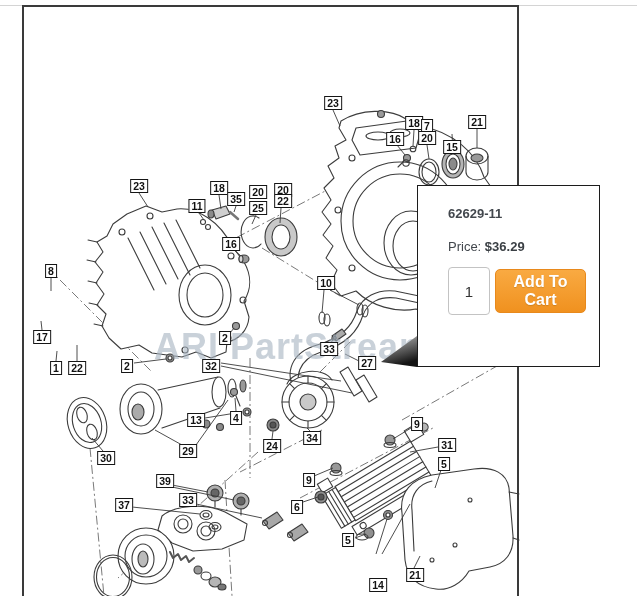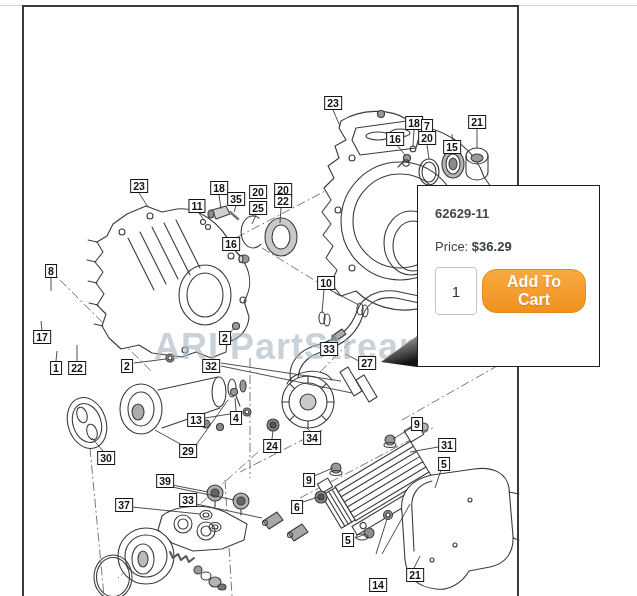--- a/index.html
+++ b/index.html
@@ -10,29 +10,29 @@
             border:2px solid #3a3a3a;border-bottom:none;background:#fff;}
   svg.art{position:absolute;left:0;top:0;z-index:2;}
   .watermark{position:absolute;left:154px;top:326px;z-index:3;font-size:36px;font-weight:bold;
              color:rgba(168,181,194,0.62);letter-spacing:1px;pointer-events:none;white-space:nowrap;}
   .callout-layer{position:absolute;left:0;top:0;width:637px;height:596px;z-index:4;pointer-events:none;}
   .callout{position:absolute;transform:translate(-50%,-50%);background:#fff;border:1px solid #151515;
            color:#111;font-weight:bold;font-size:10.5px;line-height:12px;padding:0 2px;
            pointer-events:auto;cursor:pointer;text-align:center;}
   .tail{position:absolute;left:375px;top:330px;z-index:5;}
   .popup{position:absolute;left:417px;top:185px;width:183px;height:182px;box-sizing:border-box;
-         background:#fff;border:1px solid #1c1c1c;z-index:6;padding:20px 13px 0 17px;}
+         background:#fff;border:1px solid #1c1c1c;z-index:6;padding:20px 13px 0 30px;}
   .popup .pn{font-weight:bold;font-size:13px;color:#42474d;}
   .popup .pname{font-style:italic;font-size:13px;color:#42474d;margin-top:4px;}
   .popup .price{font-size:13px;color:#42474d;margin-top:18px;}
   .popup .price b{font-weight:bold;color:#3a3f44;}
   .popup .row{display:flex;margin-top:13px;align-items:flex-start;}
   .qty{width:42px;height:48px;box-sizing:border-box;border:1px solid #c3c3c3;border-radius:4px;
        text-align:center;font-size:15px;color:#333;font-family:"Liberation Sans",sans-serif;}
-  .cart-btn{margin-left:5px;margin-top:2px;width:112px;height:44px;border:1px solid #e8891c;border-radius:14px;
+  .cart-btn{margin-left:5px;margin-top:2px;width:112px;height:44px;border:1px solid #e8891c;border-radius:5px;
             background:linear-gradient(#f9aa42,#f0911f);color:#fff;font-weight:bold;font-size:16px;
             font-family:"Liberation Sans",sans-serif;cursor:pointer;text-shadow:0 1px 1px rgba(0,0,0,0.15);}
 </style>
 </head>
 <body>
 
 <div class="page">
   <div class="top-rule"></div>
   <div class="viewport"></div>
 

